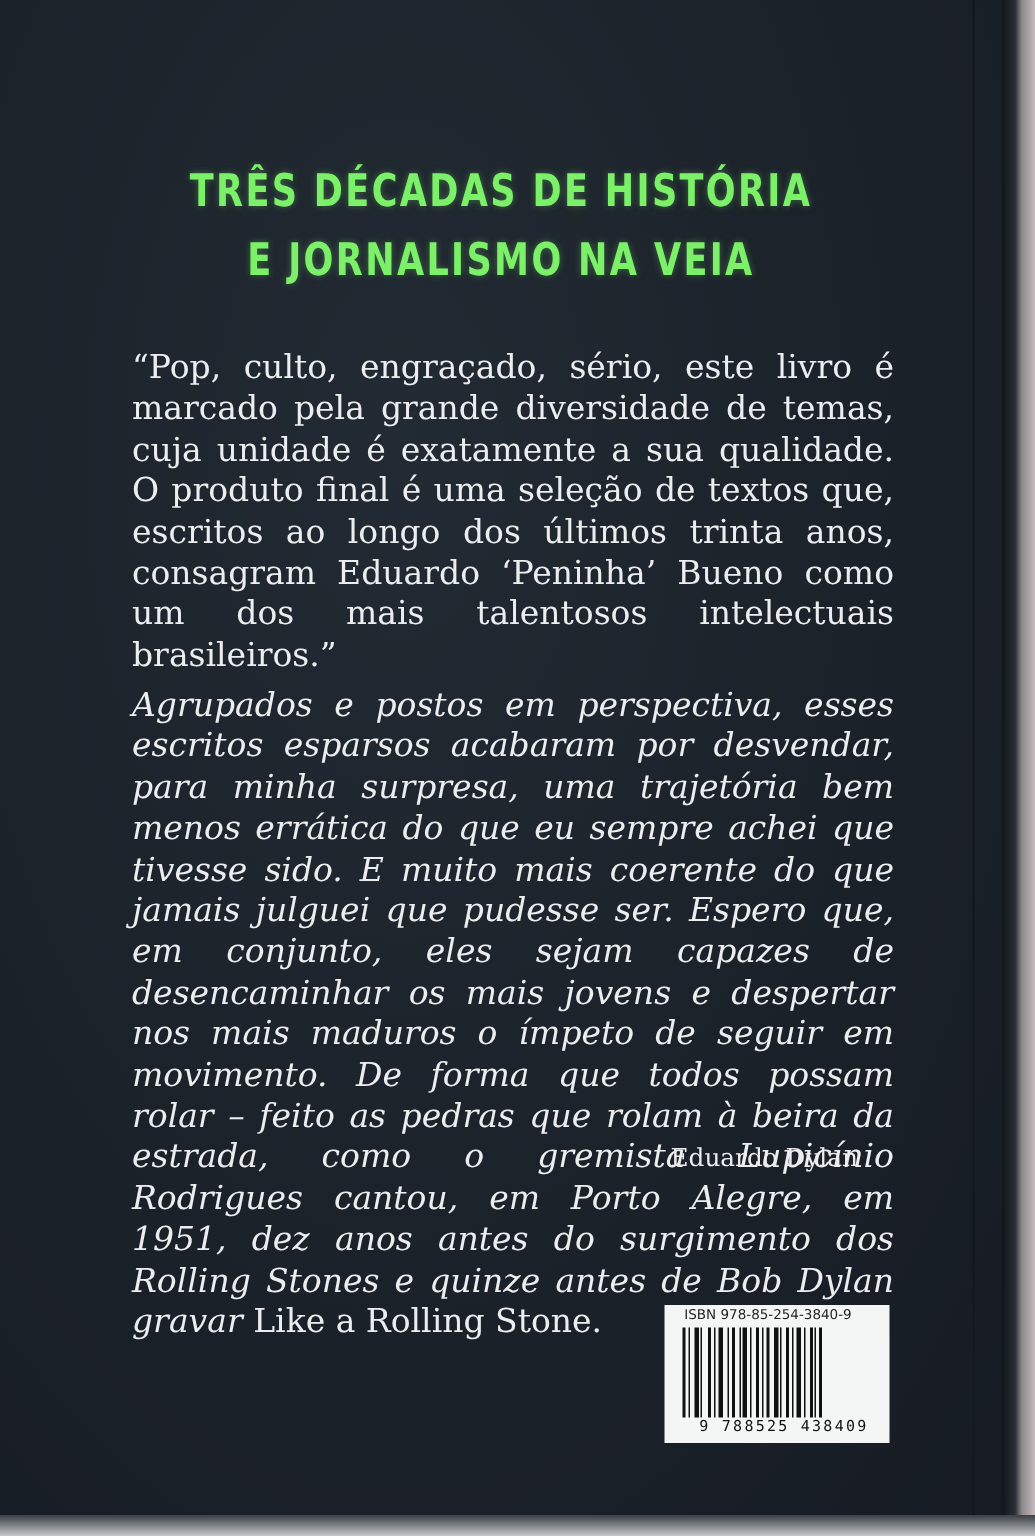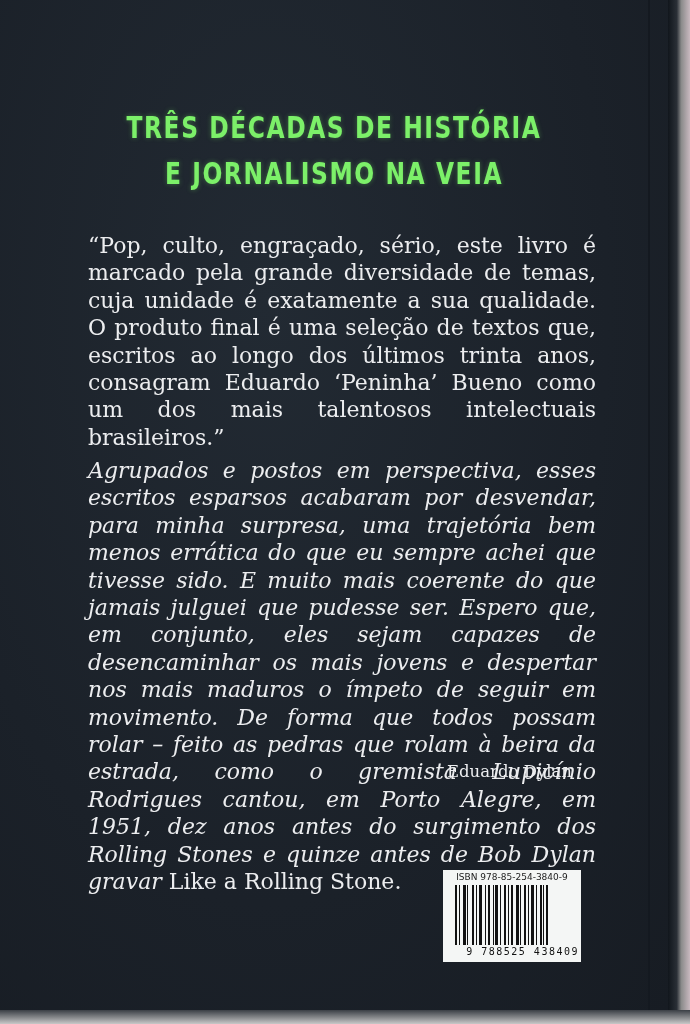--- a/index.html
+++ b/index.html
@@ -18,21 +18,21 @@
       font-family:"DejaVu Serif", serif; font-size:22px; line-height:27.4px; text-align:justify; }
     .p1 { top:232px; }
     .p2 { top:457px; font-style:italic; }
     .sig { position:absolute; right:96px; color:#ecedef; font-family:"DejaVu Serif", serif; font-size:16.5px; }
     .s1 { top:371px; }
     .s2 { top:762px; }
     .upright { font-style:normal; }
     .logo { position:absolute; left:133px; top:907px; color:#8a8f96; font-family:"DejaVu Sans", sans-serif; font-size:18px; letter-spacing:-0.5px; }
     .logo b { font-weight:900; }
     .logo span.ed { font-weight:normal; letter-spacing:0; }
-    .barcode { position:absolute; left:443px; top:870px; width:138px; height:92px; background:#f4f6f5; }
+    .barcode { position:absolute; left:443px; top:870px; width:138px; height:92px; background:#f4f6f5;padding-left:12px; }
     .isbn { position:absolute; left:0; top:2px; width:138px; text-align:center; font-family:"DejaVu Sans", sans-serif; font-size:9px; color:#222; }
     .bars { position:absolute; left:12px; top:15px; width:116px; height:60px; display:flex; align-items:stretch; }
     .bars i { display:block; height:100%; background:#111; }
     .digits { position:absolute; left:4px; top:76px; width:132px; font-family:"DejaVu Sans Mono", monospace; font-size:10px; color:#111; letter-spacing:1.5px;text-align:right; }
   </style>
 </head>
 <body>
 
 <div class="cover">
   <div class="title t1">TRÊS DÉCADAS DE HISTÓRIA</div>

